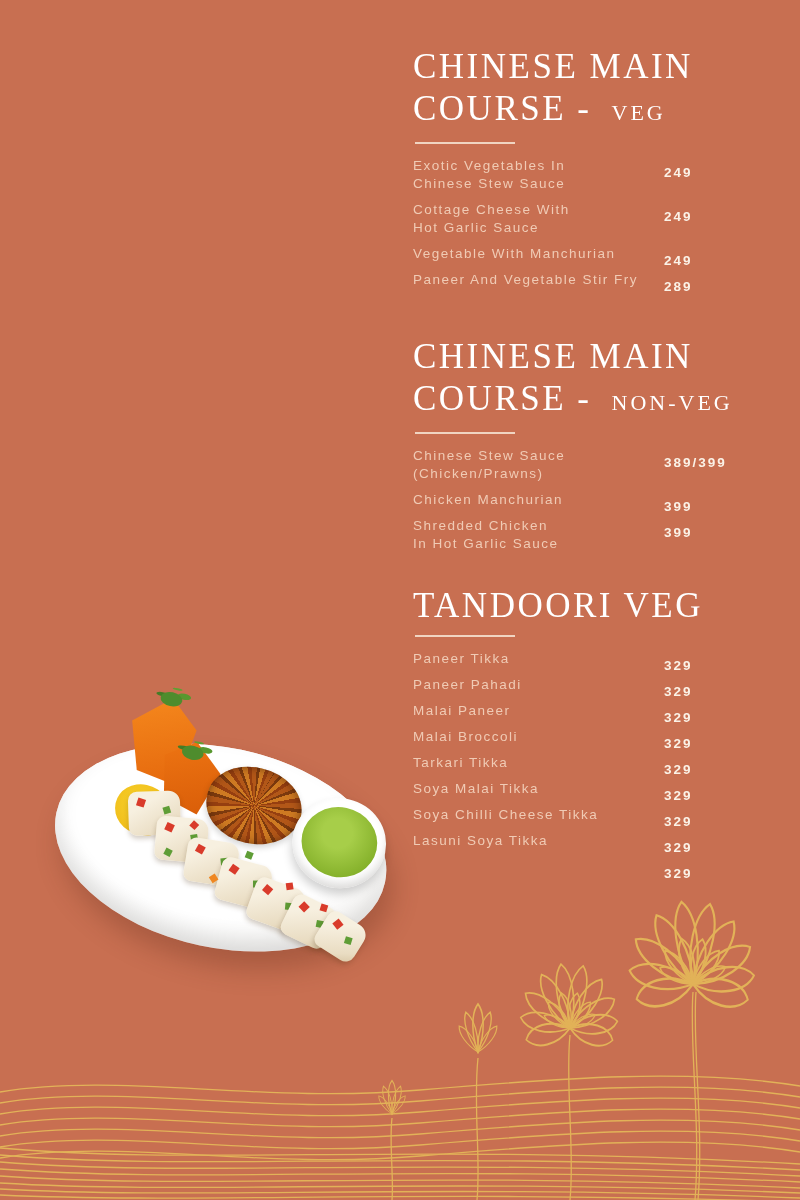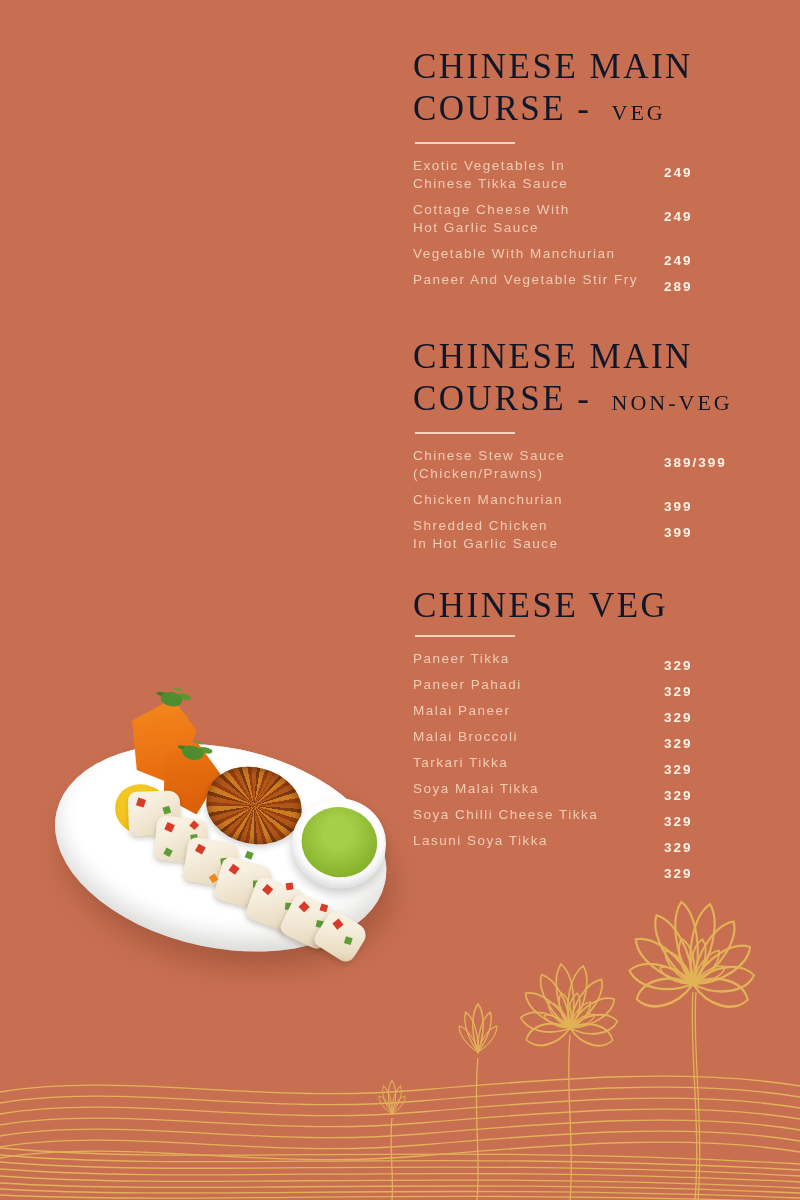--- a/index.html
+++ b/index.html
@@ -17,21 +17,21 @@
   .sec1 { top:46px; }
   .sec2 { top:336px; }
   .sec3 { top:585px; }
 
   .stitle {
     font-family:"Liberation Serif", serif;
     font-weight:400;
     font-size:35px;
     line-height:42px;
     letter-spacing:2.5px;
-    color:#0f172a;
+    color:#ffffff;
   }
   .stitle .tag {
     font-size:22px;
     letter-spacing:3px;
     margin-left:20px;
   }
   .underline {
     width:100px; height:0;
     border-top:2px solid #f0d5c2;
     margin:8px 0 13px 2px;
@@ -143,21 +143,21 @@
   .b6{left:284px; top:192px; transform:rotate(5deg);}
 </style>
 </head>
 <body>
 
 <div class="section sec1">
   <h2 class="stitle"><span>CHINESE MAIN</span><br><span>COURSE -</span><span class="tag">VEG</span></h2>
   <div class="underline"></div>
   <div class="row">
     <div class="iname">Exotic Vegetables In
-Chinese Tikka Sauce</div>
+Chinese Stew Sauce</div>
     <div class="iprice">249</div>
   </div>
   <div class="row">
     <div class="iname">Cottage Cheese With
 Hot Garlic Sauce</div>
     <div class="iprice">249</div>
   </div>
   <div class="row">
     <div class="iname">Vegetable With Manchurian</div>
     <div class="iprice">249</div>
@@ -181,21 +181,21 @@
     <div class="iprice">399</div>
   </div>
   <div class="row">
     <div class="iname">Shredded Chicken
 In Hot Garlic Sauce</div>
     <div class="iprice">399</div>
   </div>
 </div>
 
 <div class="section sec3">
-  <h2 class="stitle"><span>CHINESE VEG</span></h2>
+  <h2 class="stitle"><span>TANDOORI VEG</span></h2>
   <div class="underline"></div>
   <div class="row">
     <div class="iname">Paneer Tikka</div>
     <div class="iprice">329</div>
   </div>
   <div class="row">
     <div class="iname">Paneer Pahadi</div>
     <div class="iprice">329</div>
   </div>
   <div class="row">

